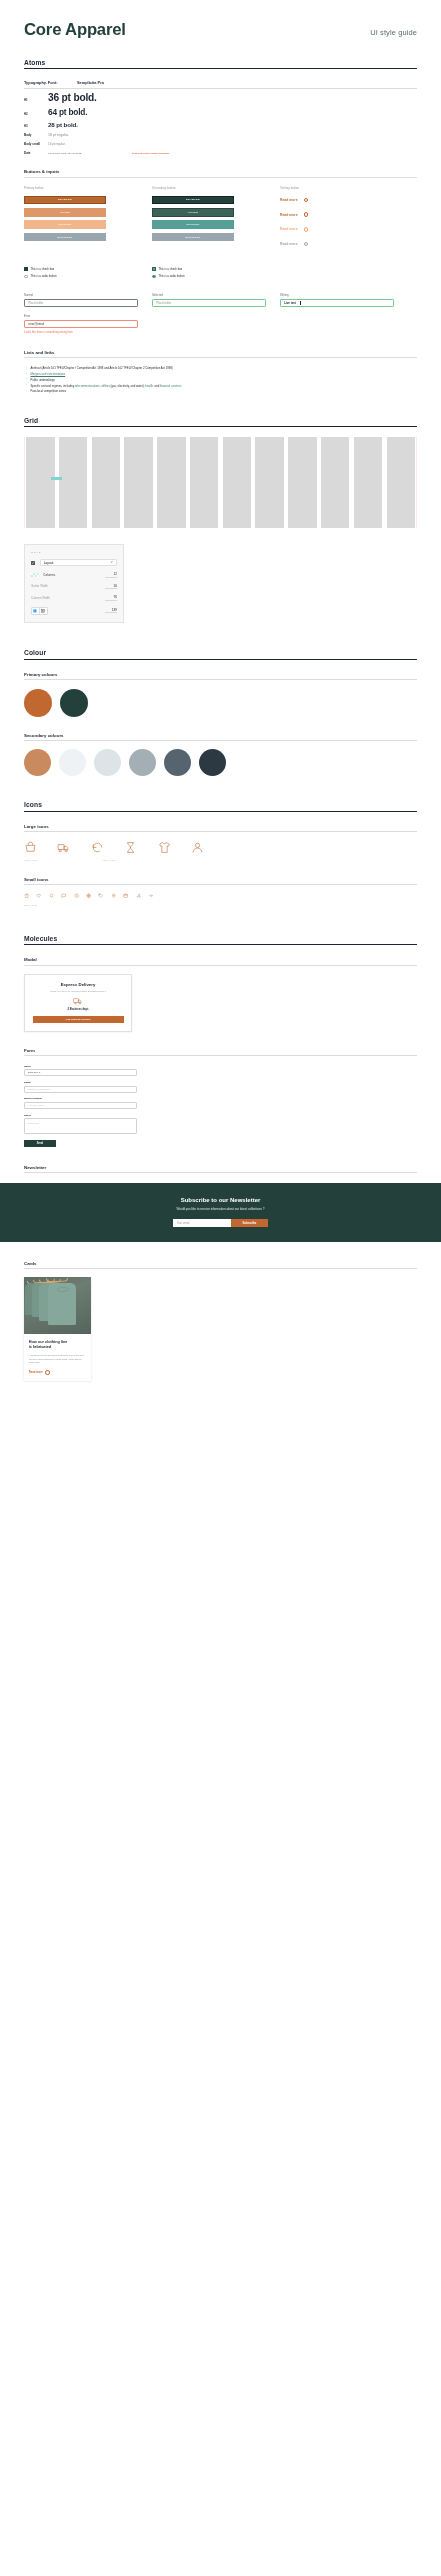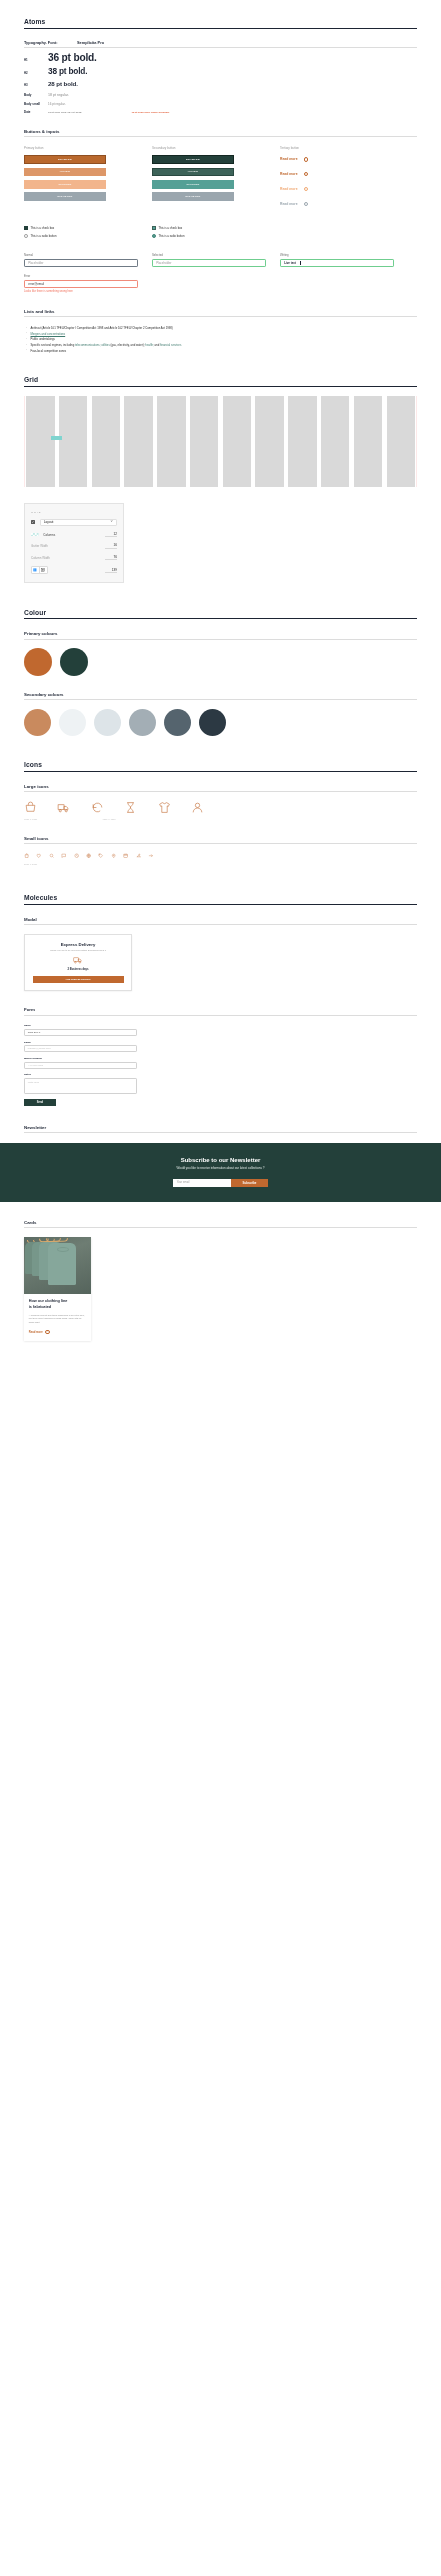--- a/index.html
+++ b/index.html
@@ -177,40 +177,44 @@
   .card .more { display: flex; align-items: center; gap: 2.7px; margin-top: 5.4px;
                 color: #c0682f; font-size: 2.7px; font-weight: 700; }
 
   .spacer-lg { height: 25px; }
 </style>
 </head>
 <body>
 
 <div class="page">
 
+  <div class="masthead">
+    <div class="brand">Core Apparel</div>
+    <div class="guide-label">UI style guide</div>
+  </div>
 
   <div class="wrap">
 
     <div class="sect">
       <div class="sect-title rule-dark">Atoms</div>
     </div>
 
     <div style="margin-top:10.8px">
       <div class="typo-head sub-rule">
         <div class="lbl">Typography. Font:</div>
         <div>Semplicita Pro</div>
       </div>
       <div class="typo-rows">
         <div class="typo-row">
           <div class="typo-key">H1</div>
           <div class="typo-val h1">36 pt bold.</div>
         </div>
         <div class="typo-row">
           <div class="typo-key">H2</div>
-          <div class="typo-val h2">38 pt bold.</div>
+          <div class="typo-val h2">64 pt bold.</div>
         </div>
         <div class="typo-row">
           <div class="typo-key">H3</div>
           <div class="typo-val h3">28 pt bold.</div>
         </div>
         <div class="typo-row" style="margin-top:5.4px">
           <div class="typo-key bodykey">Body</div>
           <div class="typo-val body">18 pt regular.</div>
         </div>
         <div class="typo-row" style="margin-top:4.3px">

